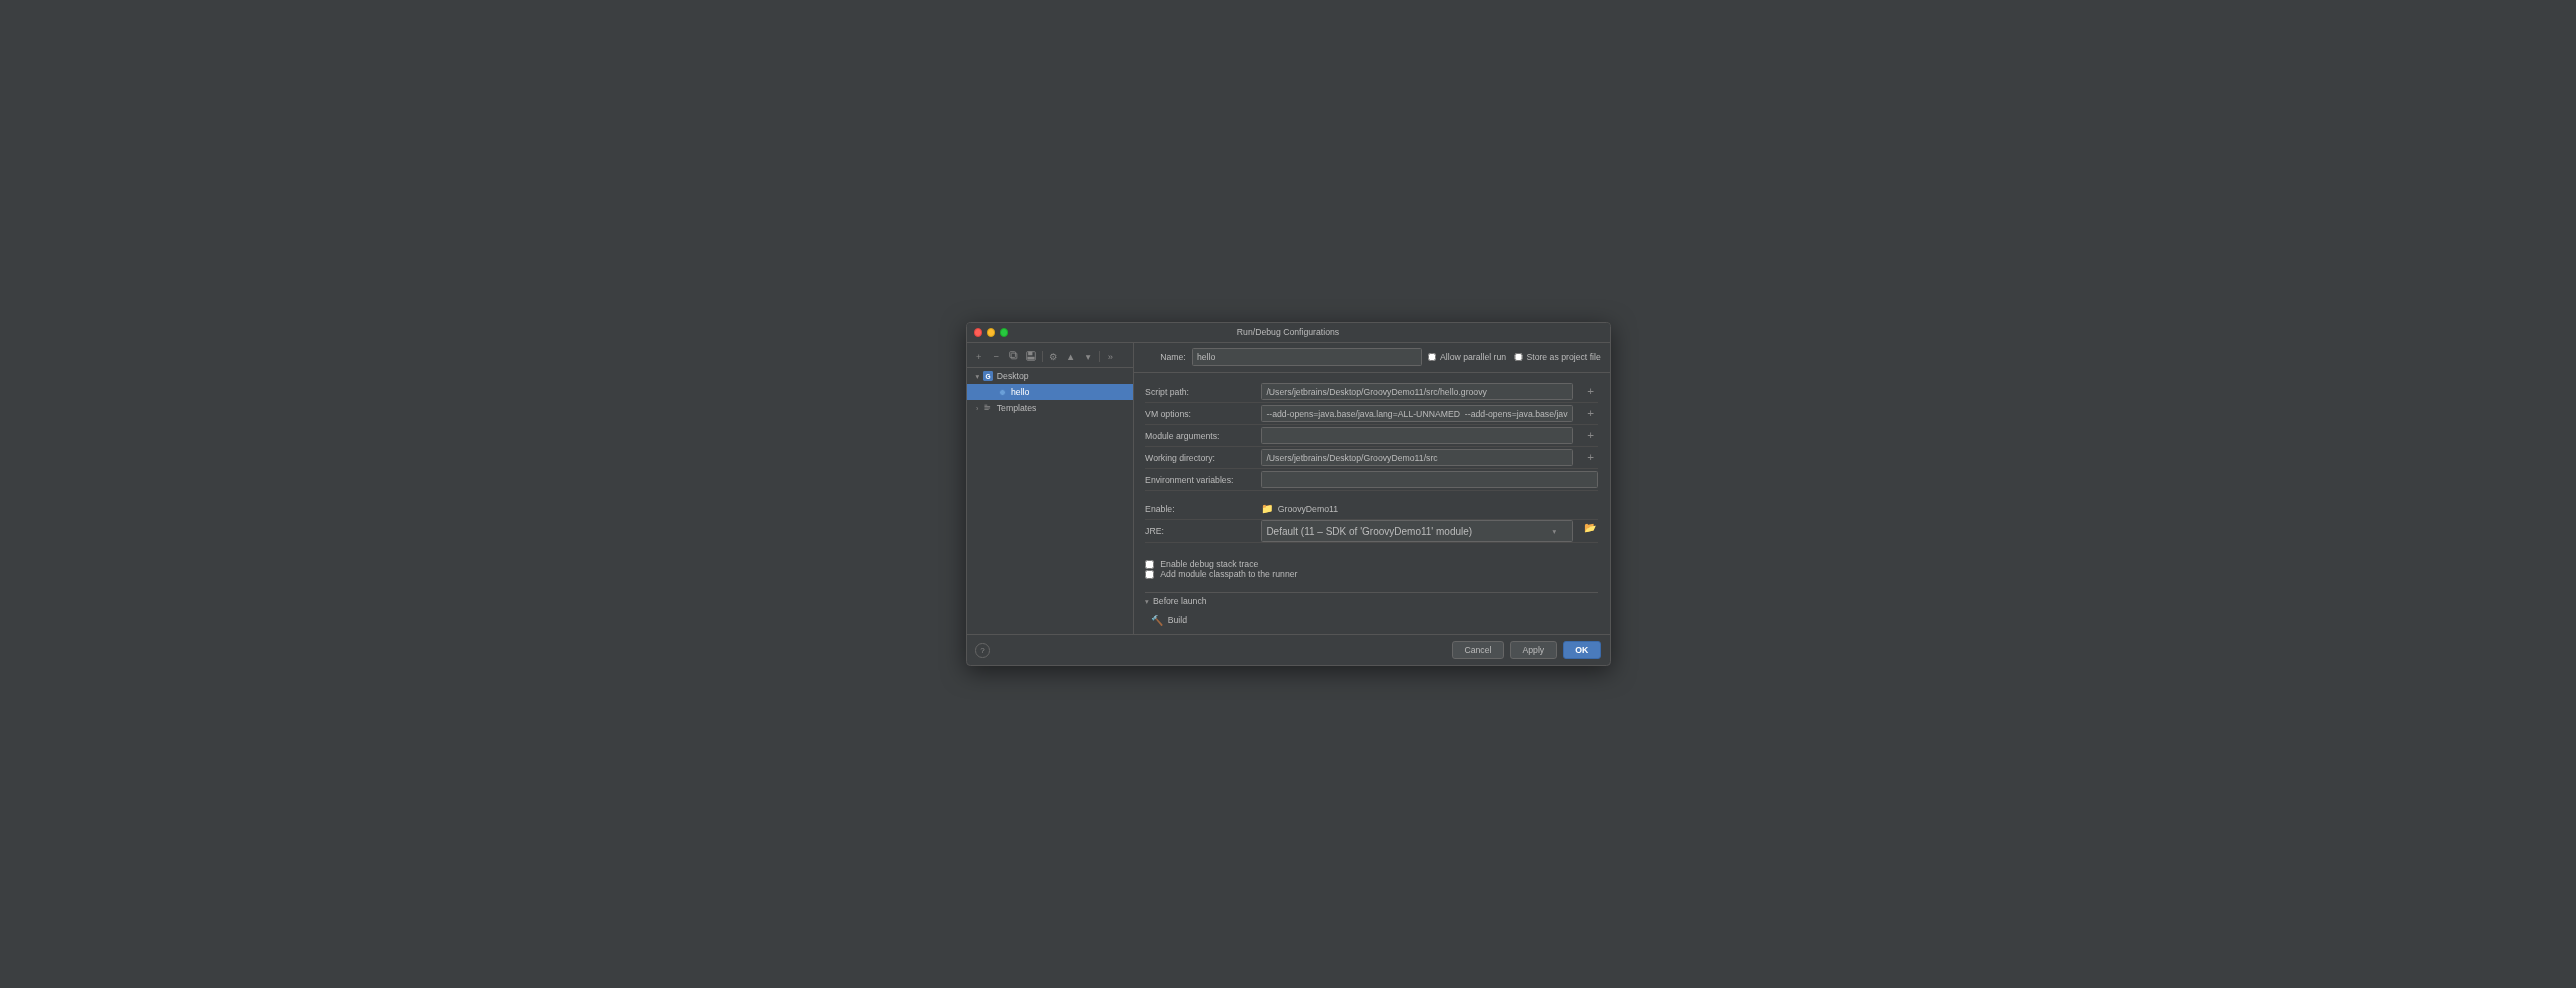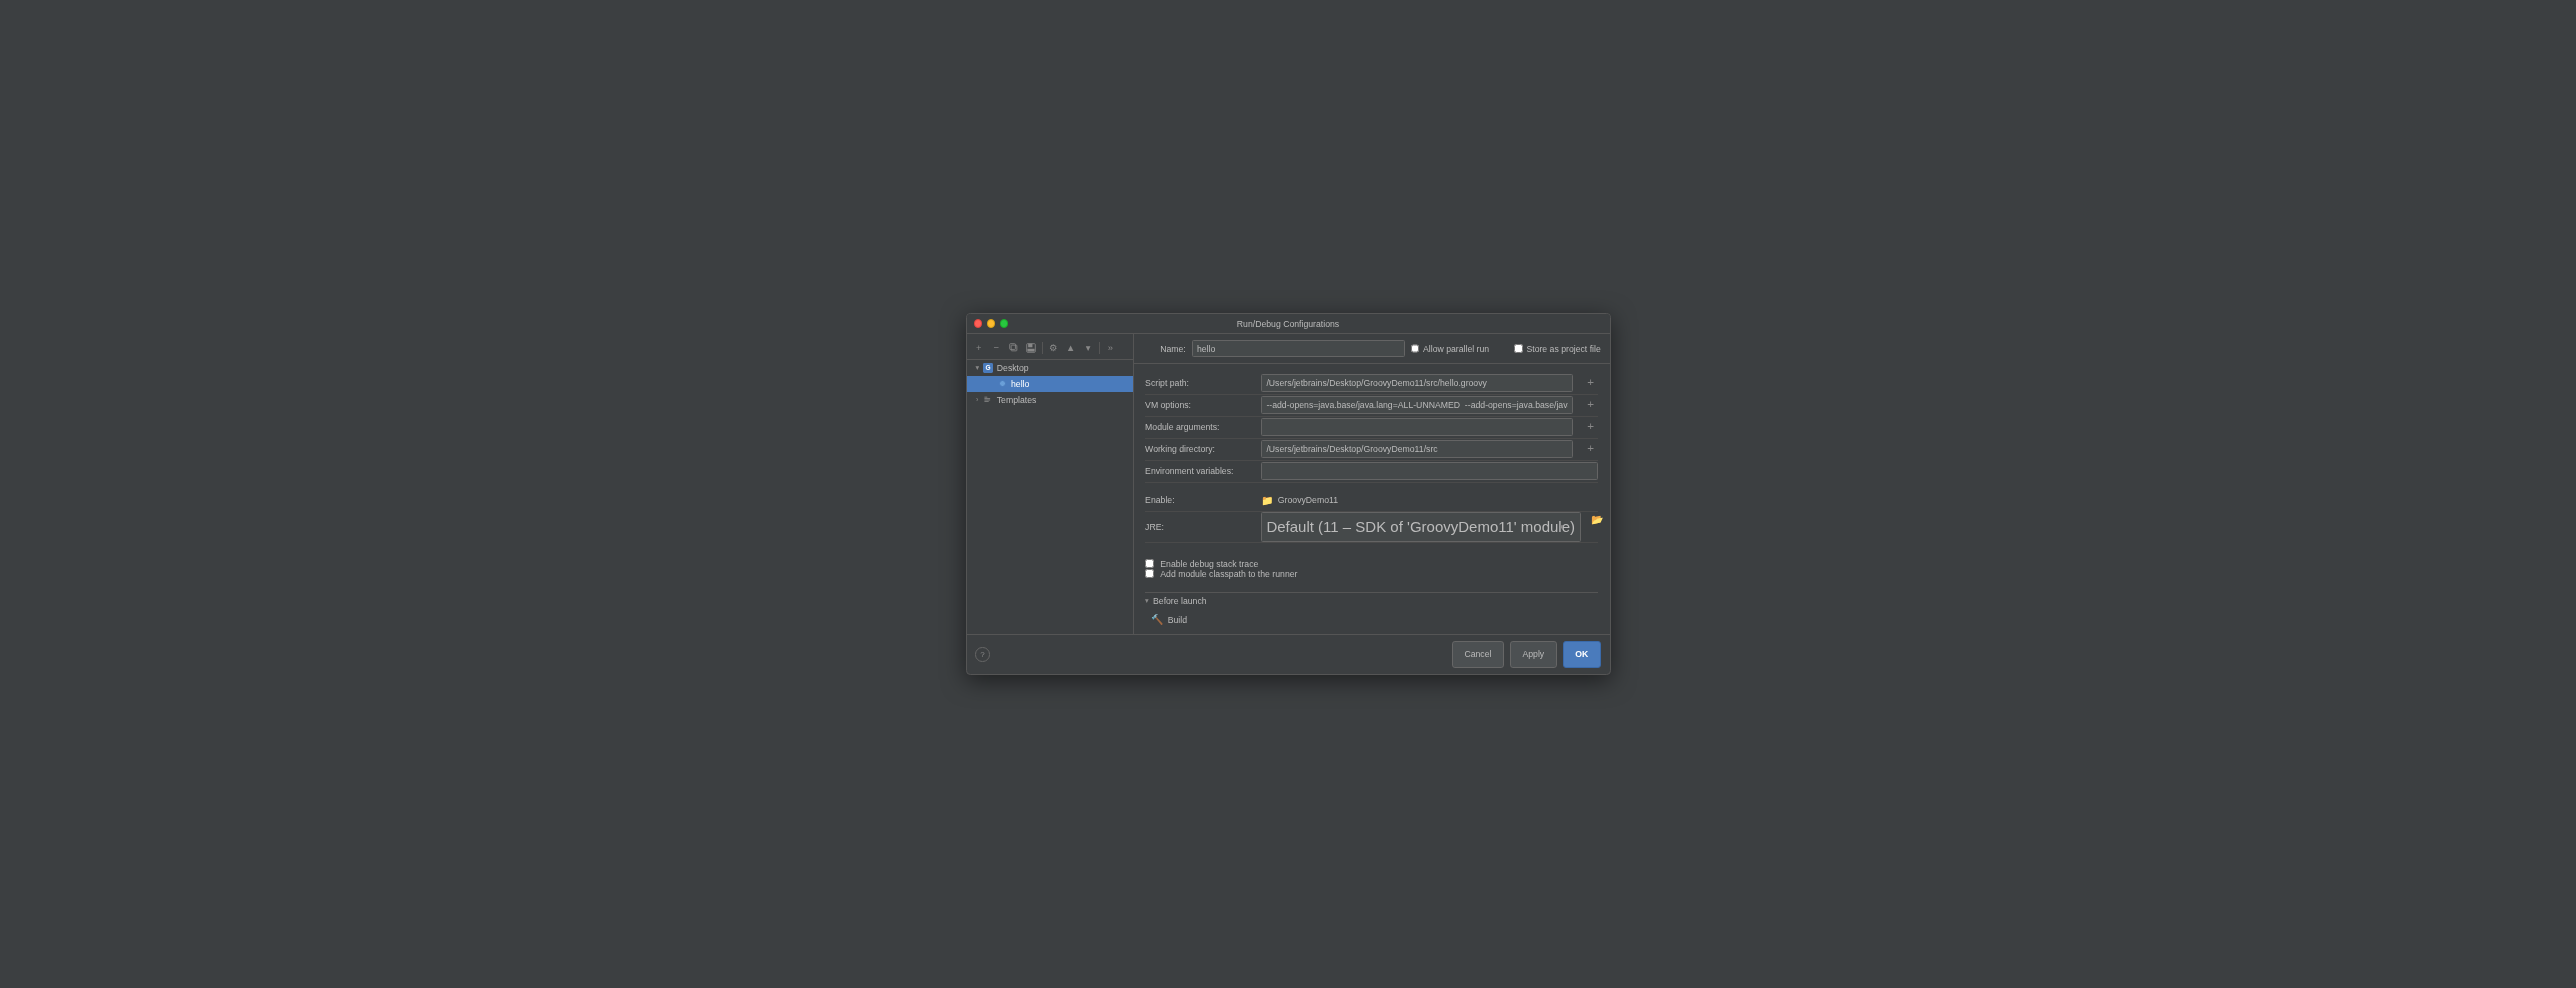--- a/index.html
+++ b/index.html
@@ -151,21 +151,21 @@
       border-radius: 1.4px;
       color: #bbb;
       font-size: 8.7px;
       padding: 1.4px 4.3px;
       height: 17.4px;
       outline: none;
     }
     .top-bar-right {
       display: flex;
       align-items: center;
-      gap: 25px;
+      gap: 8px;
     }
     .checkbox-label {
       display: flex;
       align-items: center;
       gap: 3.6px;
       color: #bbb;
       font-size: 8.7px;
       cursor: pointer;
     }
     .checkbox-label input[type="checkbox"] {
@@ -247,23 +247,23 @@
       color: #c5922a;
       font-size: 10px;
     }
     
     .jre-select {
       flex: 1;
       background: #45494a;
       border: 0.7px solid #646464;
       border-radius: 1.4px;
       color: #bbb;
-      font-size: 15px;
+      font-size: 10px;
       padding: 1.4px 4.3px;
-      height: 30px;
+      height: 22px;
       outline: none;
       appearance: none;
       -webkit-appearance: none;
     }
     .select-wrapper {
       flex: 1;
       position: relative;
       display: flex;
       align-items: center;
     }
@@ -344,21 +344,21 @@
       display: flex;
       align-items: center;
       justify-content: center;
       margin-right: auto;
     }
     .action-btn {
       padding: 2.9px 11.6px;
       font-size: 8.7px;
       border-radius: 2.9px;
       cursor: pointer;
-      height: 27px;
+      height: 18px;
       border: 0.7px solid #666;
     }
     .btn-cancel {
       background: #4c5052;
       color: #bbb;
     }
     .btn-apply {
       background: #4c5052;
       color: #bbb;
     }

